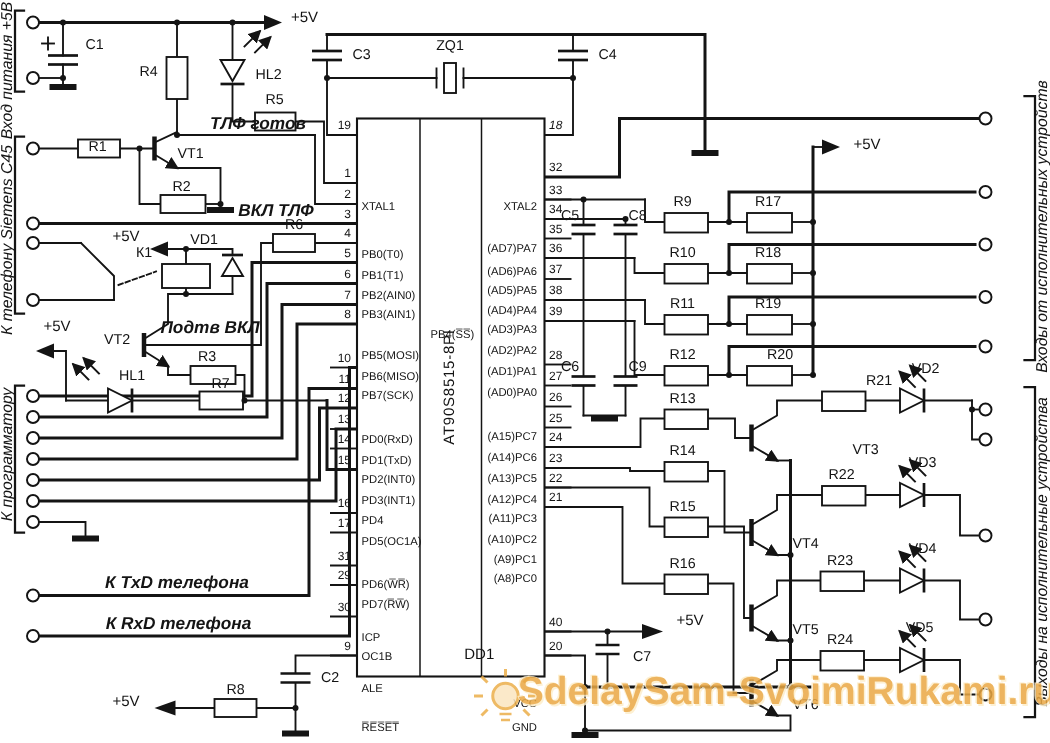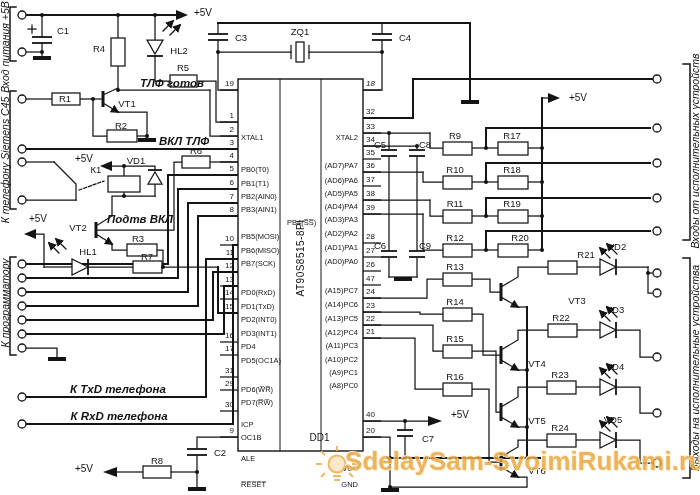--- a/index.html
+++ b/index.html
@@ -512,21 +512,21 @@
     <div class="pn" style="left: 366px; top: 189px;">38</div>
     <div class="pl plr" style="left: 296px; top: 195px;">(AD1)PA1</div>
     <div class="pn" style="left: 366px; top: 203px;">39</div>
     <div class="pl plr" style="left: 296px; top: 209px;">(AD0)PA0</div>
     <div class="pn" style="left: 366px; top: 232px;">28</div>
     <div class="pl plr" style="left: 296px; top: 238px;">(A15)PC7</div>
     <div class="pn" style="left: 366px; top: 246px;">27</div>
     <div class="pl plr" style="left: 296px; top: 252px;">(A14)PC6</div>
     <div class="pn" style="left: 366px; top: 260px;">26</div>
     <div class="pl plr" style="left: 296px; top: 266px;">(A13)PC5</div>
-    <div class="pn" style="left: 366px; top: 274px;">47</div>
+    <div class="pn" style="left: 366px; top: 274px;">25</div>
     <div class="pl plr" style="left: 296px; top: 280px;">(A12)PC4</div>
     <div class="pn" style="left: 366px; top: 287px;">24</div>
     <div class="pl plr" style="left: 296px; top: 293px;">(A11)PC3</div>
     <div class="pn" style="left: 366px; top: 301px;">23</div>
     <div class="pl plr" style="left: 296px; top: 307px;">(A10)PC2</div>
     <div class="pn" style="left: 366px; top: 314px;">22</div>
     <div class="pl plr" style="left: 296px; top: 320px;">(A9)PC1</div>
     <div class="pn" style="left: 366px; top: 327px;">21</div>
     <div class="pl plr" style="left: 296px; top: 333px;">(A8)PC0</div>
     <div class="pn" style="left: 366px; top: 410px;">40</div>

